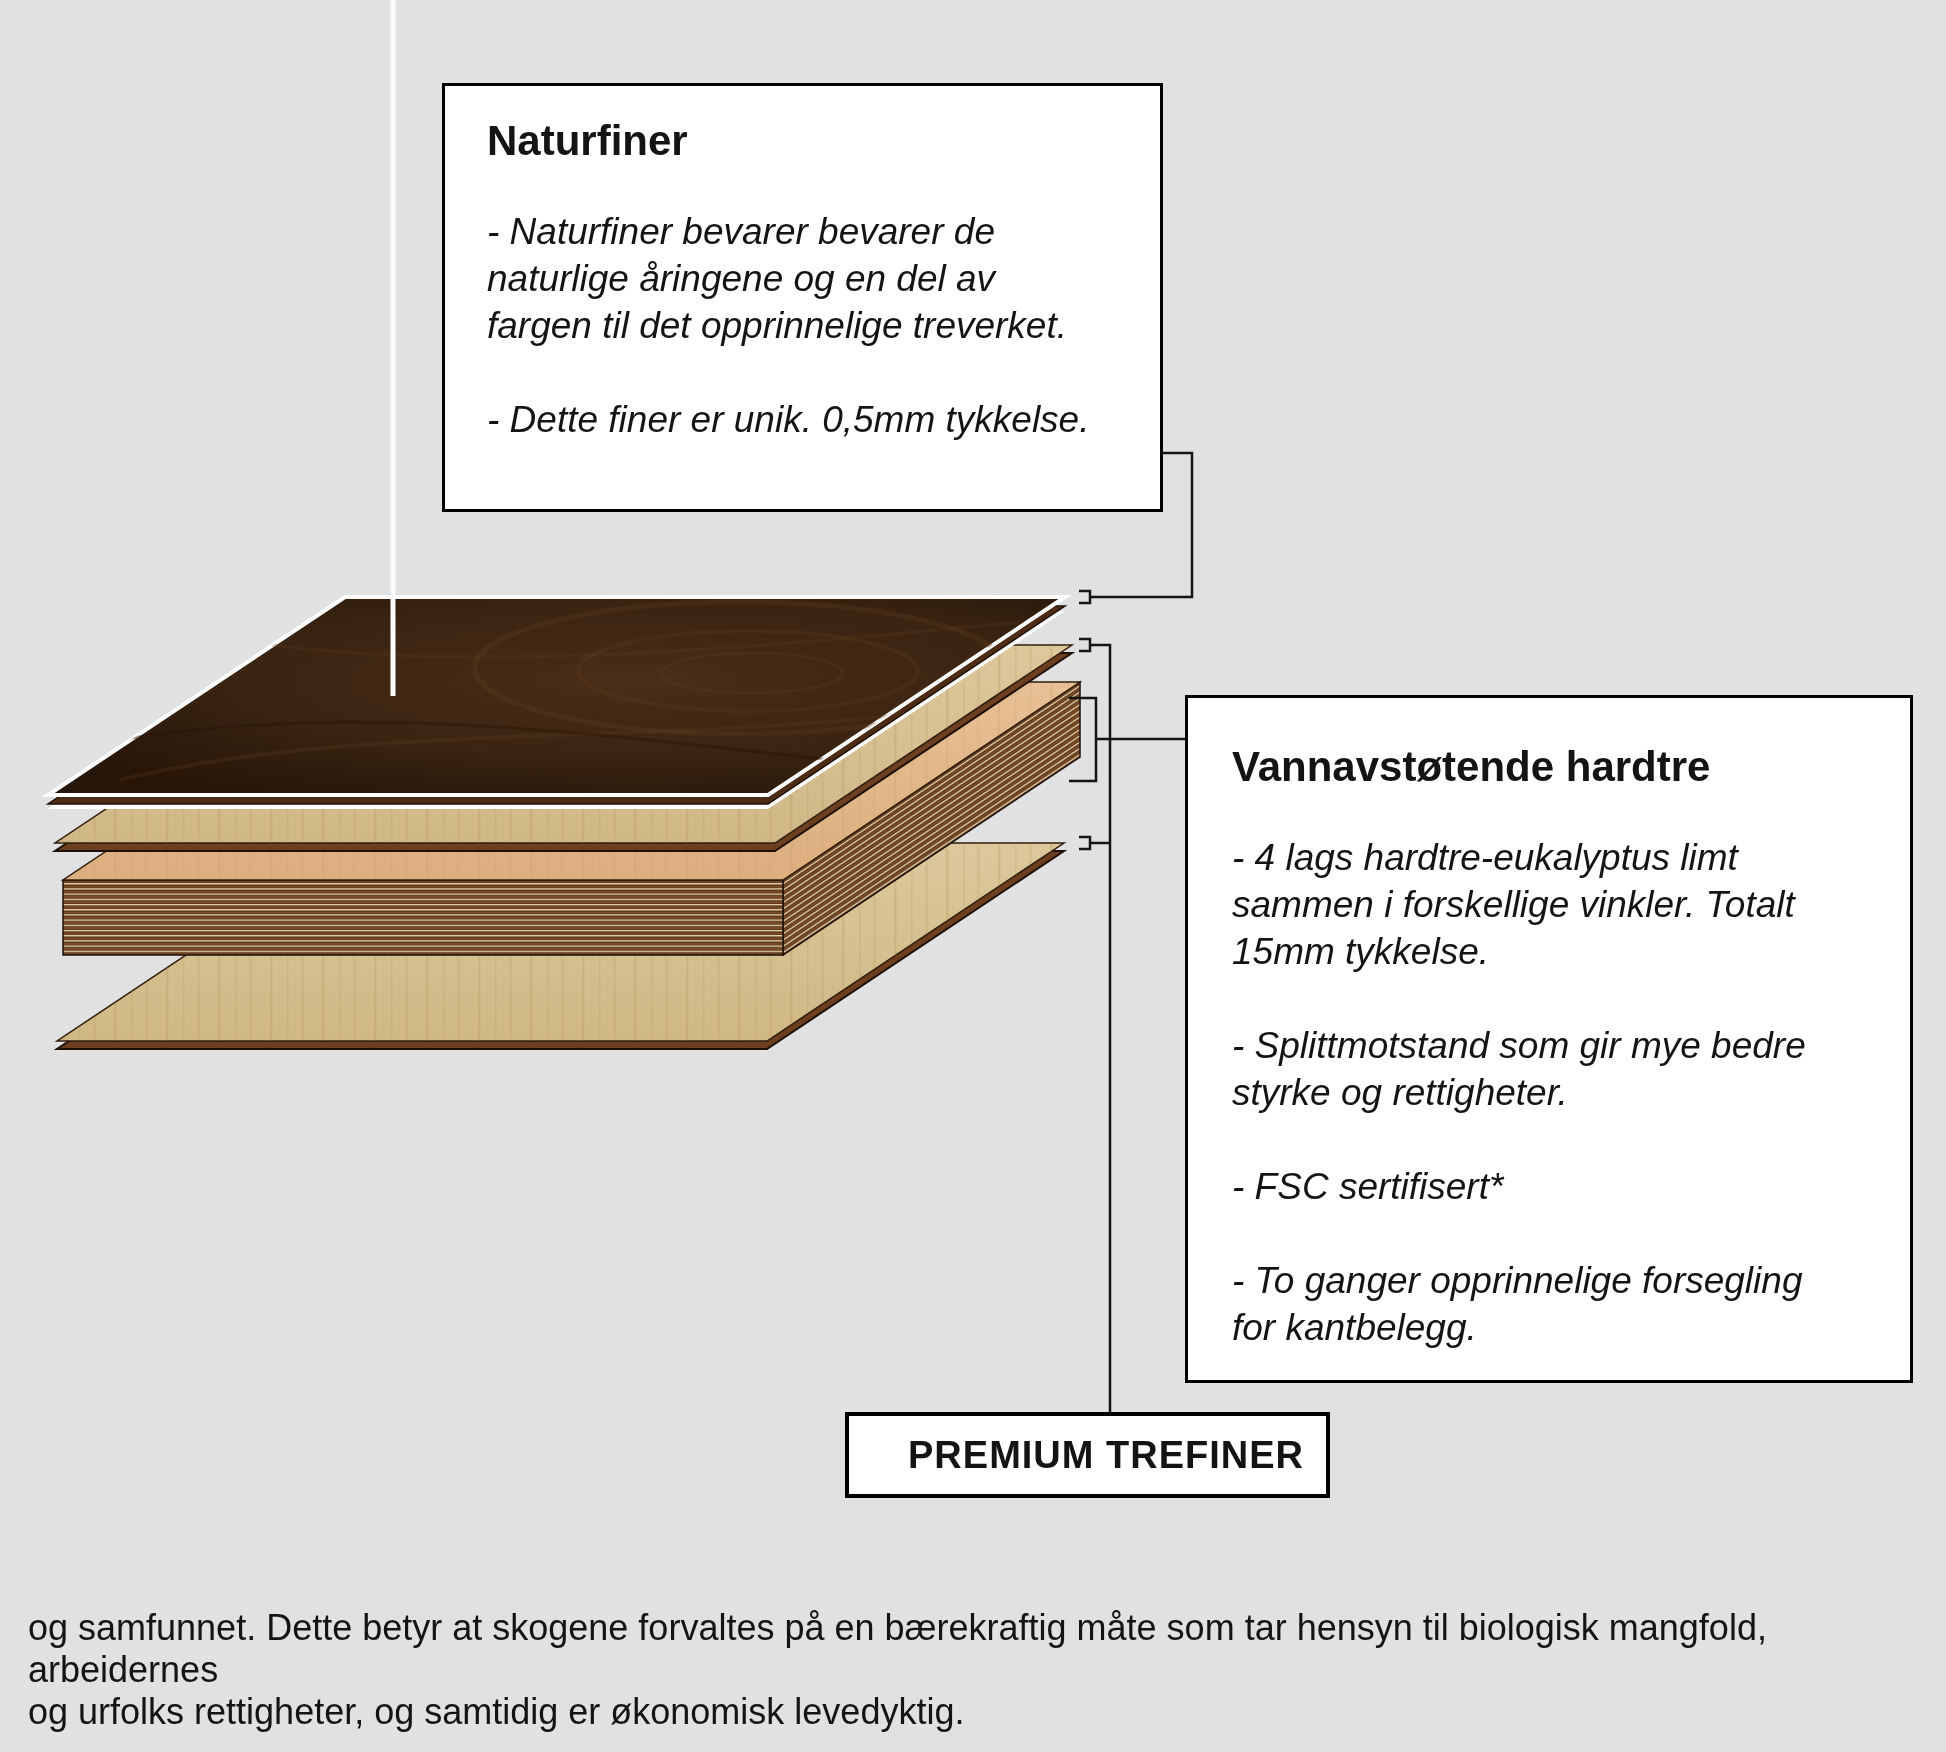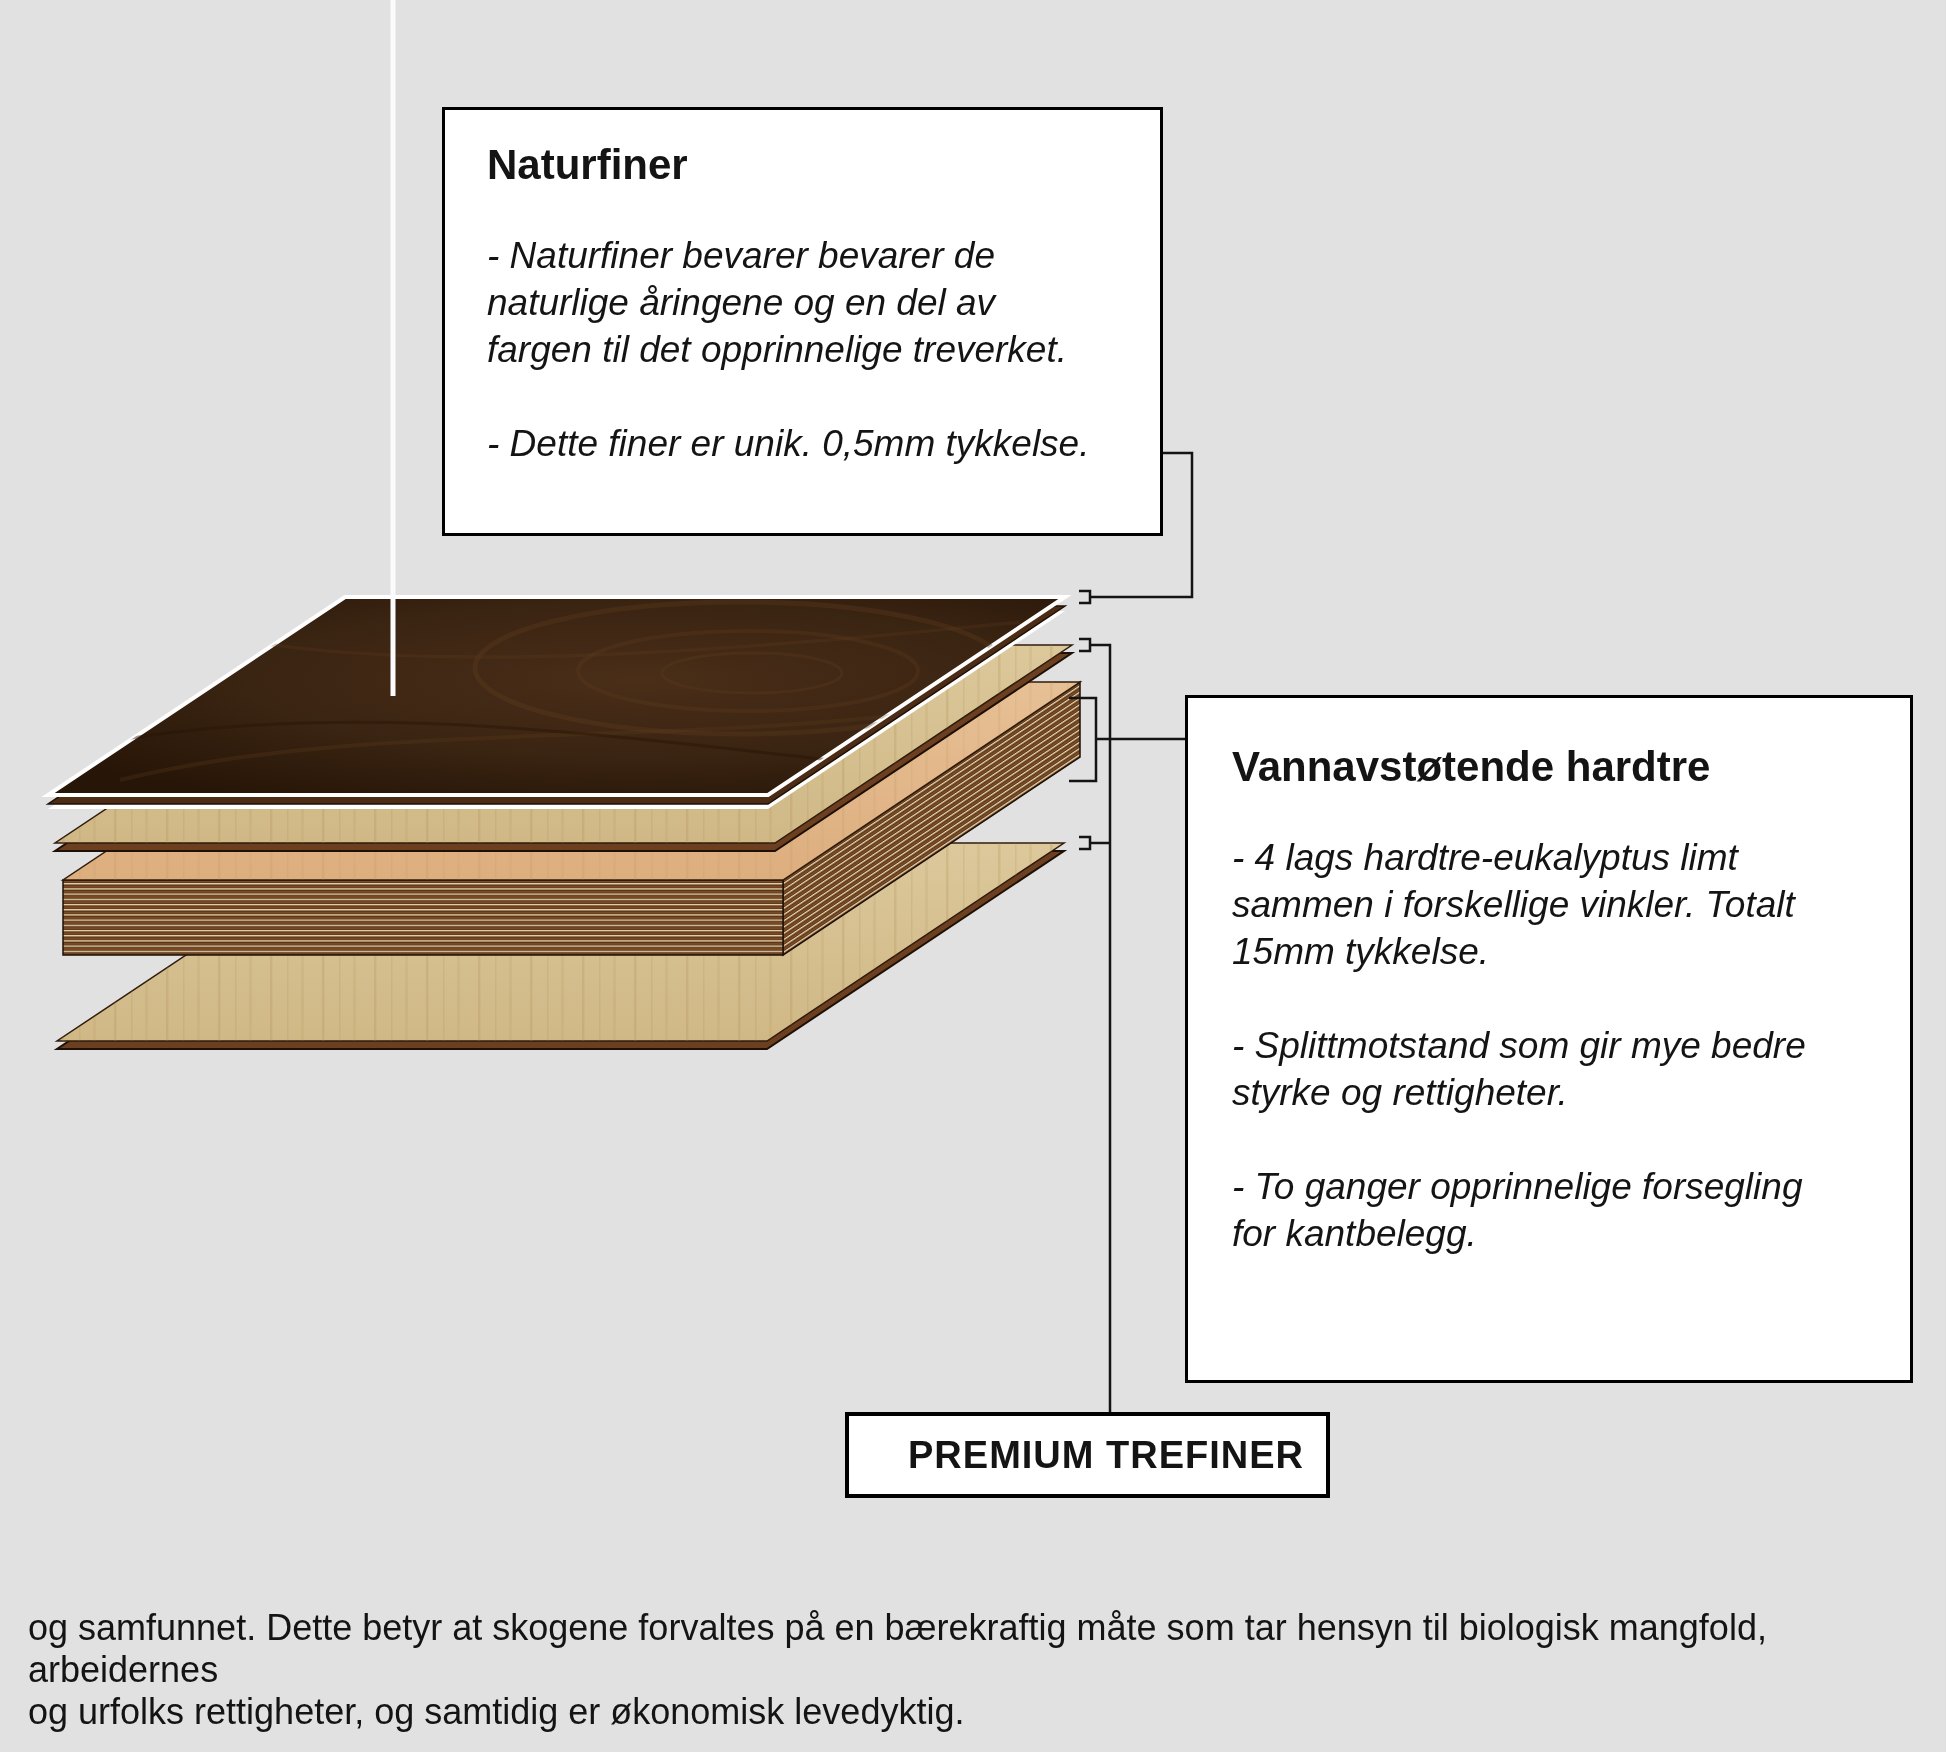--- a/index.html
+++ b/index.html
@@ -11,21 +11,21 @@
     font-family:"Liberation Sans",sans-serif;
     color:var(--text,#141414);
   }
   svg.diagram{position:absolute;left:0;top:0;}
   .infobox{
     position:absolute;
     background:var(--box-fill,#fff);
     border:3px solid var(--box-border,#000);
     box-sizing:border-box;
   }
-  #box-naturfiner{left:442px;top:83px;width:721px;height:429px;padding:30px 42px;margin-top:24px;}
+  #box-naturfiner{left:442px;top:83px;width:721px;height:429px;padding:30px 42px;}
   #box-hardtre{left:1185px;top:695px;width:728px;height:688px;padding:44px 44px;}
   .infobox h2{
     margin:0 0 42px 0;
     font-size:42px;line-height:50px;font-weight:bold;
   }
   .infobox p{
     margin:0;
     font-size:37px;line-height:47px;
     white-space:pre-line;
     font-style:italic;
@@ -143,20 +143,21 @@
     <p>- Dette finer er unik. 0,5mm tykkelse.</p>
   </div>
 
   <div class="infobox" id="box-hardtre">
     <h2>Vannavstøtende hardtre</h2>
     <p>- 4 lags hardtre-eukalyptus limt
 sammen i forskellige vinkler. Totalt
 15mm tykkelse.</p>
     <p>- Splittmotstand som gir mye bedre
 styrke og rettigheter.</p>
+    <p>- FSC sertifisert*</p>
     <p>- To ganger opprinnelige forsegling
 for kantbelegg.</p>
   </div>
 
   <div class="infobox" id="box-premium">
     <span class="plate">PREMIUM TREFINER</span>
   </div>
 
   <div class="footnote">
     <div>og samfunnet. Dette betyr at skogene forvaltes på en bærekraftig måte som tar hensyn til biologisk mangfold, arbeidernes</div>

